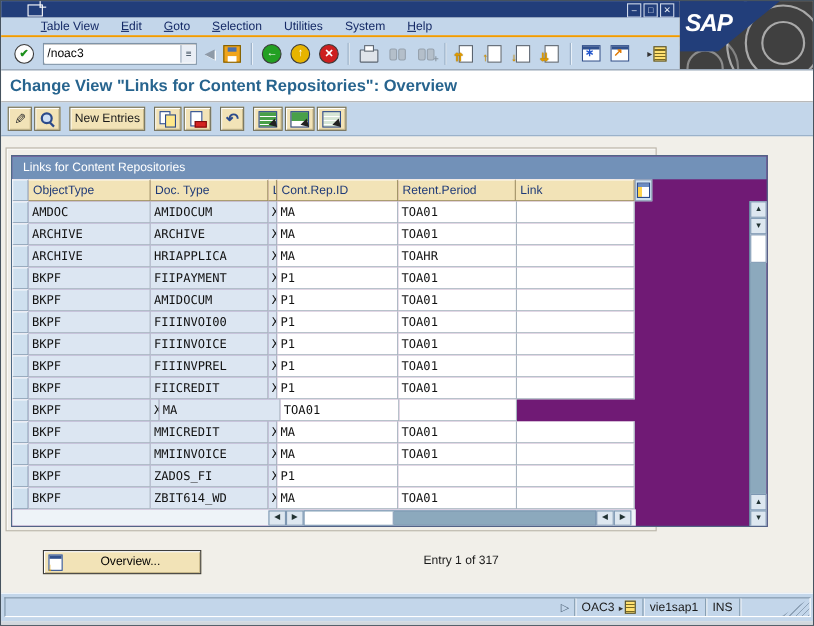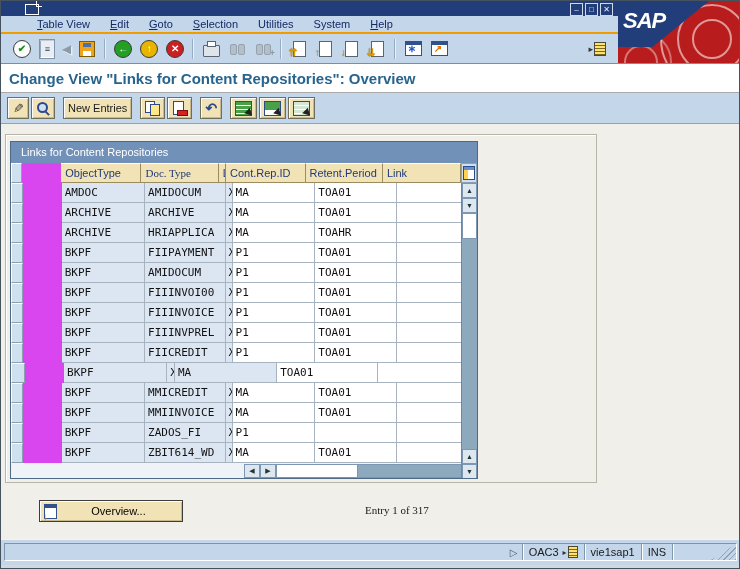--- a/index.html
+++ b/index.html
@@ -54,21 +54,21 @@
   .ic-page .pgarrow{position:absolute;left:-5px;bottom:-2px;color:#e09a00;font-weight:bold;font-size:10px;text-shadow:0 0 1px #7c5c00;}
   .ic-win{width:15px;height:13px;background:#fff;border:1px solid #31508c;position:relative;}
   .ic-win::before{content:"";position:absolute;left:0;right:0;top:0;height:3px;background:#31508c;}
   .ic-win .ovl{position:absolute;left:2px;top:2px;font-size:10px;font-weight:bold;color:#2255cc;line-height:10px;}
   .ic-win .ovl.sc{color:#e07800;}
   .lmenu{display:inline-flex;align-items:center;position:absolute;right:12px;top:8px;}
   .lmenu .tri{color:#333;font-size:9px;margin-right:1px;}
   .lines-box{width:10px;height:12px;background:#ffe070;border:1px solid #4a4a34;
     background-image:repeating-linear-gradient(#0000 0 2px,#7a6a20 2px 3px);}
   
-  #logo{position:absolute;left:617px;top:0;width:123px;height:62px;background:#b91c1c;overflow:hidden;}
+  #logo{position:absolute;left:617px;top:0;width:123px;height:62px;background:#404040;overflow:hidden;}
   .ripple{position:absolute;border-radius:50%;border:2px solid rgba(255,255,255,.55);}
   .r1{width:36px;height:36px;left:74px;top:18px;} .r2{width:66px;height:66px;left:59px;top:3px;}
   .r3{width:100px;height:100px;left:42px;top:-14px;} .r4{width:30px;height:30px;left:6px;top:44px;border-color:rgba(255,255,255,.4);}
   .r5{width:58px;height:58px;left:-8px;top:30px;border-color:rgba(255,255,255,.35);}
   #logo-navy{position:absolute;left:0;top:0;width:123px;height:46px;background:var(--navy);
     clip-path:polygon(0 0,74% 0,28% 100%,0 100%);}
   #logo-text{position:absolute;left:5px;top:7px;color:#fff;font-size:22px;font-weight:bold;
     font-style:italic;letter-spacing:-1px;font-family:"Liberation Sans",sans-serif;}
   
   #title-band{position:absolute;left:0;top:62px;width:740px;height:30px;background:#fff;
@@ -96,34 +96,34 @@
     background:repeating-linear-gradient(#49a049 0 3px,#fff 3px 4px);}
   .ic-tbl.half{background:linear-gradient(#49a049 0 60%,#fff 60%);}
   .ic-tbl.empty{background:repeating-linear-gradient(#d6e6d6 0 3px,#fff 3px 4px);}
   .ic-tbl::after{content:"";position:absolute;right:-2px;bottom:-2px;
     border-left:7px solid #222;border-top:4px solid transparent;border-bottom:4px solid transparent;
     transform:rotate(45deg);background:transparent;}
   
   #main{position:absolute;left:0;top:123px;width:740px;height:415px;background:var(--main-bg);}
   #table-frame{position:absolute;left:4px;top:10px;width:592px;height:349px;
     border:1px solid #b9b4a8;box-shadow:inset 1px 1px 0 #fff;box-sizing:border-box;}
-  #tbl{position:absolute;left:4px;top:6px;width:468px;height:338px;border:1px solid #4e6a87;
-    background:#d946ef;box-sizing:border-box;overflow:hidden;}
+  #tbl{position:absolute;left:4px;top:6px;width:688px;height:338px;border:1px solid #4e6a87;
+    background:#701a75;box-sizing:border-box;overflow:hidden;}
   .t-title{height:21px;line-height:21px;background:var(--table-title-blue);color:#fff;padding-left:10px;}
   .t-head{display:flex;height:20px;}
   .selh{width:15px;background:#cfe0ef;border:1px solid;border-color:#fff #8ca0b4 #8ca0b4 #fff;box-sizing:border-box;}
   .hc{background:var(--header-tan);color:#1f3a78;line-height:18px;padding-left:4px;box-sizing:border-box;
     border-right:1px solid #9a8c60;border-bottom:1px solid #9a8c60;border-top:1px solid #fff;
     overflow:hidden;white-space:nowrap;}
   .cfg{width:16px;height:20px;background:#cfe0ef;border:1px solid #8ca0b4;padding:1px;box-sizing:border-box;
     display:flex;align-items:center;justify-content:center;}
   .ic-cfg{width:12px;height:12px;border:1px solid #2b4a8b;position:relative;
     background:linear-gradient(90deg,#ffd34d 0 4px,#fff 4px);}
   .ic-cfg::before{content:"";position:absolute;left:0;right:0;top:0;height:3px;background:#6b8cc4;}
-  .c0{width:111px;margin-left:39px;} .c1{width:107px;font-family:Liberation Serif, serif;} .c2{width:8px;} .c3{width:110px;} .c4{width:108px;} .c5{width:107px;}
+  .c0{width:111px;} .c1{width:107px;} .c2{width:8px;} .c3{width:110px;} .c4{width:108px;} .c5{width:107px;}
   .t-body{position:relative;}
   .trow{display:flex;height:20px;}
   .rsel{width:15px;background:#cfe0ef;border:1px solid;border-color:#fff #8ca0b4 #8ca0b4 #fff;padding:0;box-sizing:border-box;}
   .tc{font-family:"DejaVu Sans Mono","Liberation Mono",monospace;font-size:11px;line-height:19px;
     padding-left:3px;box-sizing:border-box;border-right:1px solid #a7b3bf;border-bottom:1px solid #a7b3bf;
     background:#fff;overflow:hidden;white-space:nowrap;color:#111;}
   .trow .tc:nth-child(2),.trow .tc:nth-child(3),.trow .tc:nth-child(4){background:var(--row-blue);}
   
   #vscroll{position:absolute;right:0;top:41px;width:16px;height:296px;background:var(--track-blue);
     border-left:1px solid #6b87a2;box-sizing:border-box;display:flex;flex-direction:column;}
@@ -139,21 +139,21 @@
     box-sizing:border-box;position:relative;}
   .hthumb{position:absolute;left:0;top:0;width:80px;height:12px;background:#fff;border-right:1px solid #7d97b2;}
   
   #position-btn{position:absolute;left:38px;top:376px;width:144px;height:22px;background:var(--header-tan);
     border:1px solid #3c3c3c;box-shadow:inset 1px 1px 0 #fff,inset -1px -1px 0 #c9b98a;
     display:flex;align-items:center;font:11px "Liberation Sans",sans-serif;padding:0 4px;}
   .ic-pos{width:11px;height:13px;border:1px solid #31508c;background:#fff;position:relative;margin-right:2px;flex:0 0 auto;}
   .ic-pos::before{content:"";position:absolute;left:0;right:0;top:0;height:3px;background:#31508c;}
   .ic-pos .posarr{position:absolute;left:-2px;bottom:-4px;color:#e0a000;font-weight:bold;font-size:10px;}
   #position-btn .plabel{flex:1;text-align:center;}
-  #entry-text{position:absolute;left:364px;top:380px;font-family:Liberation Serif, serif;}
+  #entry-text{position:absolute;left:384px;top:380px;}
   
   #statusbar{position:absolute;left:0;top:538px;width:740px;height:26px;background:var(--panel-blue);
     border-top:1px solid #eef4fa;box-sizing:border-box;}
   .sb-inner{position:absolute;left:3px;right:4px;top:3px;bottom:4px;border:1px solid;
     border-color:#7f94a8 #fff #fff #7f94a8;display:flex;align-items:stretch;background:var(--panel-blue);}
   .sb-msg{flex:1;}
   .sb-arrow{width:16px;line-height:17px;text-align:center;color:#4a5f74;font-size:10px;}
   .sb-cell{border-left:1px solid #8199ad;box-shadow:inset 1px 0 0 #fff;display:flex;align-items:center;
     padding:0 6px;white-space:nowrap;}
   .mini-list{display:inline-flex;align-items:center;margin-left:4px;}
@@ -188,20 +188,21 @@
       <span class="mitem">System</span>
       <span class="mitem"><u>H</u>elp</span>
     </div>
   <div id="orange-rule"></div>
 
   <div id="toolbar">
     <button class="tbtn">
       <span class="circ enter">✔</span>
       </button>
     <span id="cmd-wrap">
+      <input id="cmd-input" value="/noac3" style="">
       <button id="cmd-dd">≡</button>
     </span>
     <span class="ic-collapse">◀</span>
     <button class="tbtn">
       <span class="ic-save"></span>
       </button>
     <span class="sep"></span>
     <button class="tbtn">
       <span class="circ back">←</span>
       </button>

